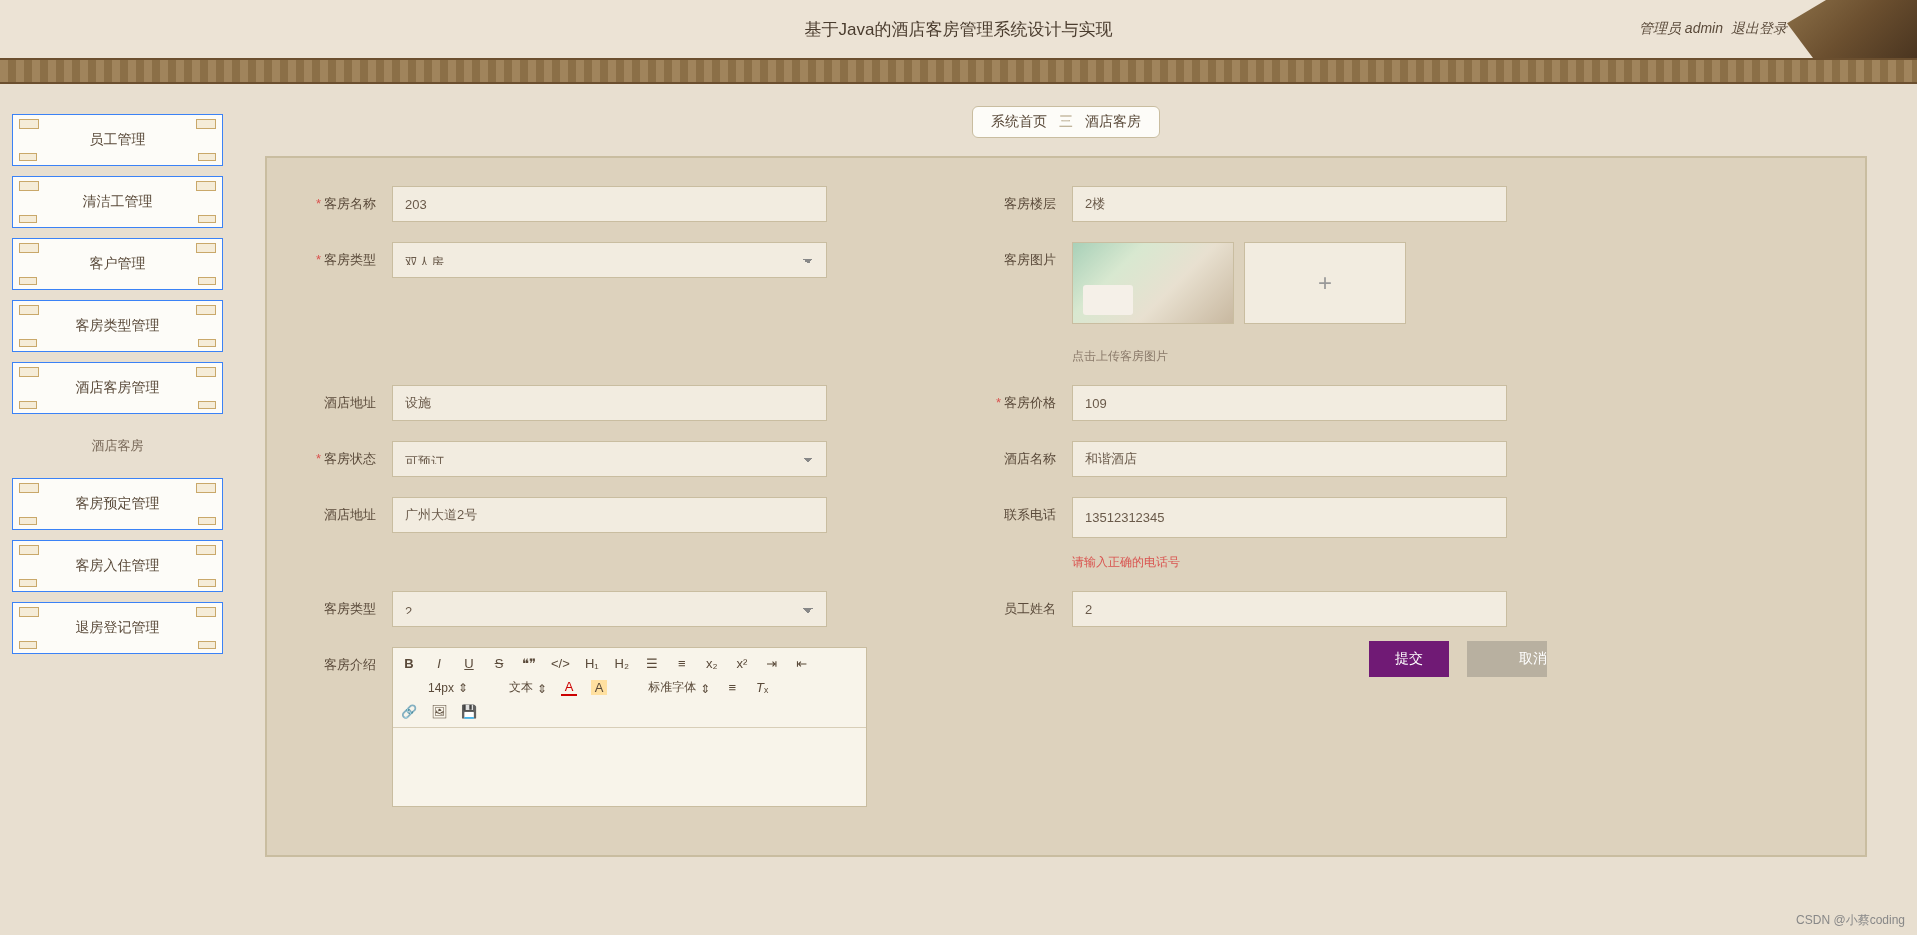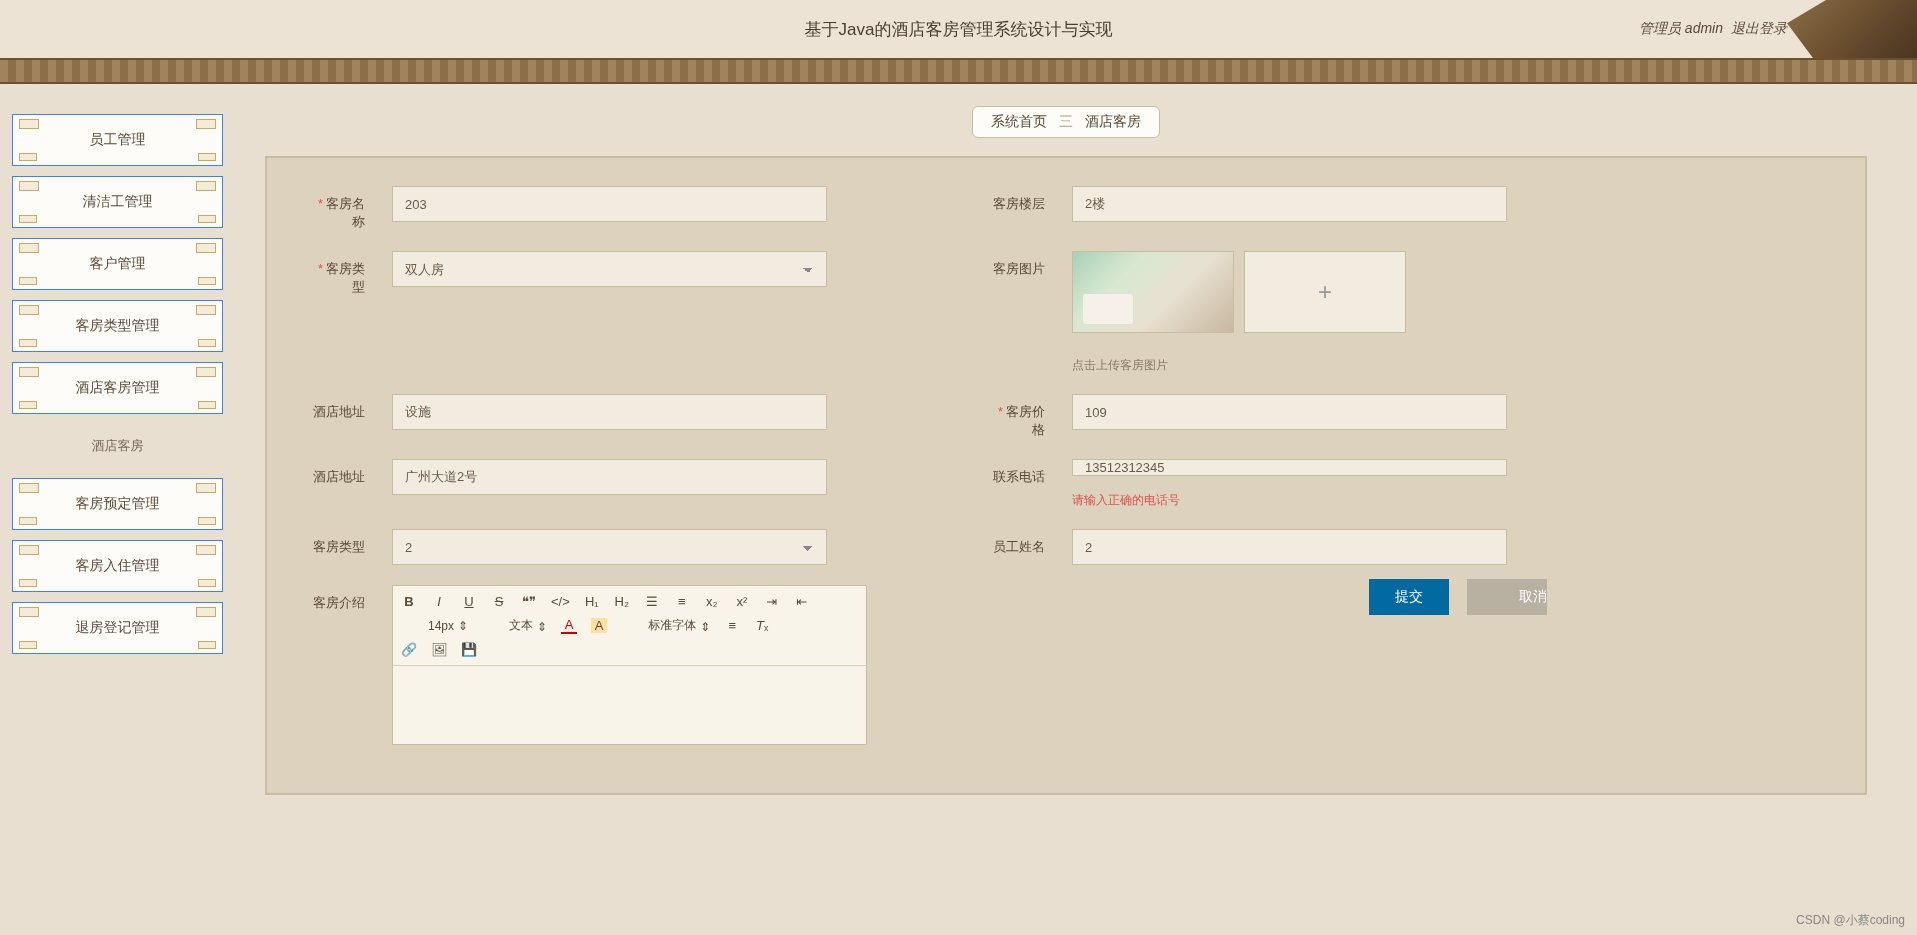--- a/index.html
+++ b/index.html
@@ -139,34 +139,34 @@
       display: flex;
       align-items: flex-start;
       width: 520px;
     }
     .form-label {
       width: 85px;
       text-align: right;
       font-size: 13px;
       color: #5a4a3a;
       padding-top: 9px;
-      padding-right: 27px;
+      padding-right: 16px;
       flex-shrink: 0;
     }
     .form-label.required::before {
       content: '*';
       color: #d9534f;
       margin-right: 3px;
     }
     .form-input, .form-select {
       flex: 1;
       height: 36px;
       border: 1px solid #c9bda0;
       background: #f2ece0;
-      padding: 0 12px;
+      padding: 12px 12px;
       font-size: 13px;
       color: #6a5a4a;
       outline: none;
     }
     .form-select {
       appearance: none;
       background-image: linear-gradient(45deg, transparent 50%, #888 50%), linear-gradient(135deg, #888 50%, transparent 50%);
       background-position: calc(100% - 18px) 16px, calc(100% - 13px) 16px;
       background-size: 5px 5px, 5px 5px;
       background-repeat: no-repeat;
@@ -255,21 +255,21 @@
       margin-top: -6px;
     }
     .btn {
       width: 80px;
       height: 36px;
       border: none;
       font-size: 14px;
       cursor: pointer;
       color: #fff;
     }
-    .btn-primary { background: #0369a1; }
+    .btn-primary { background: #701a75; }
     .btn-cancel { background: #b8b0a0; text-align: right; }
     .watermark {
       position: absolute;
       bottom: 6px;
       right: 12px;
       font-size: 12px;
       color: #888;
     }
   </style>
 </head>
@@ -376,20 +376,30 @@
         <div class="form-group">
           <div class="form-label">酒店地址</div>
           <input class="form-input" value="设施" style="">
         </div>
         <div class="form-group">
           <div class="form-label required">客房价格</div>
           <input class="form-input" value="109" style="">
         </div>
       </div>
 
+      <div class="form-row">
+        <div class="form-group">
+          <div class="form-label required">客房状态</div>
+          <select class="form-select"><option>可预订</option></select>
+        </div>
+        <div class="form-group">
+          <div class="form-label">酒店名称</div>
+          <input class="form-input" value="和谐酒店" style="">
+        </div>
+      </div>
 
       <div class="form-row">
         <div class="form-group">
           <div class="form-label">酒店地址</div>
           <input class="form-input" value="广州大道2号" style="">
         </div>
         <div class="form-group">
           <div class="form-label">联系电话</div>
           <div class="field-wrap">
             <input class="form-input" value="13512312345" style="">

